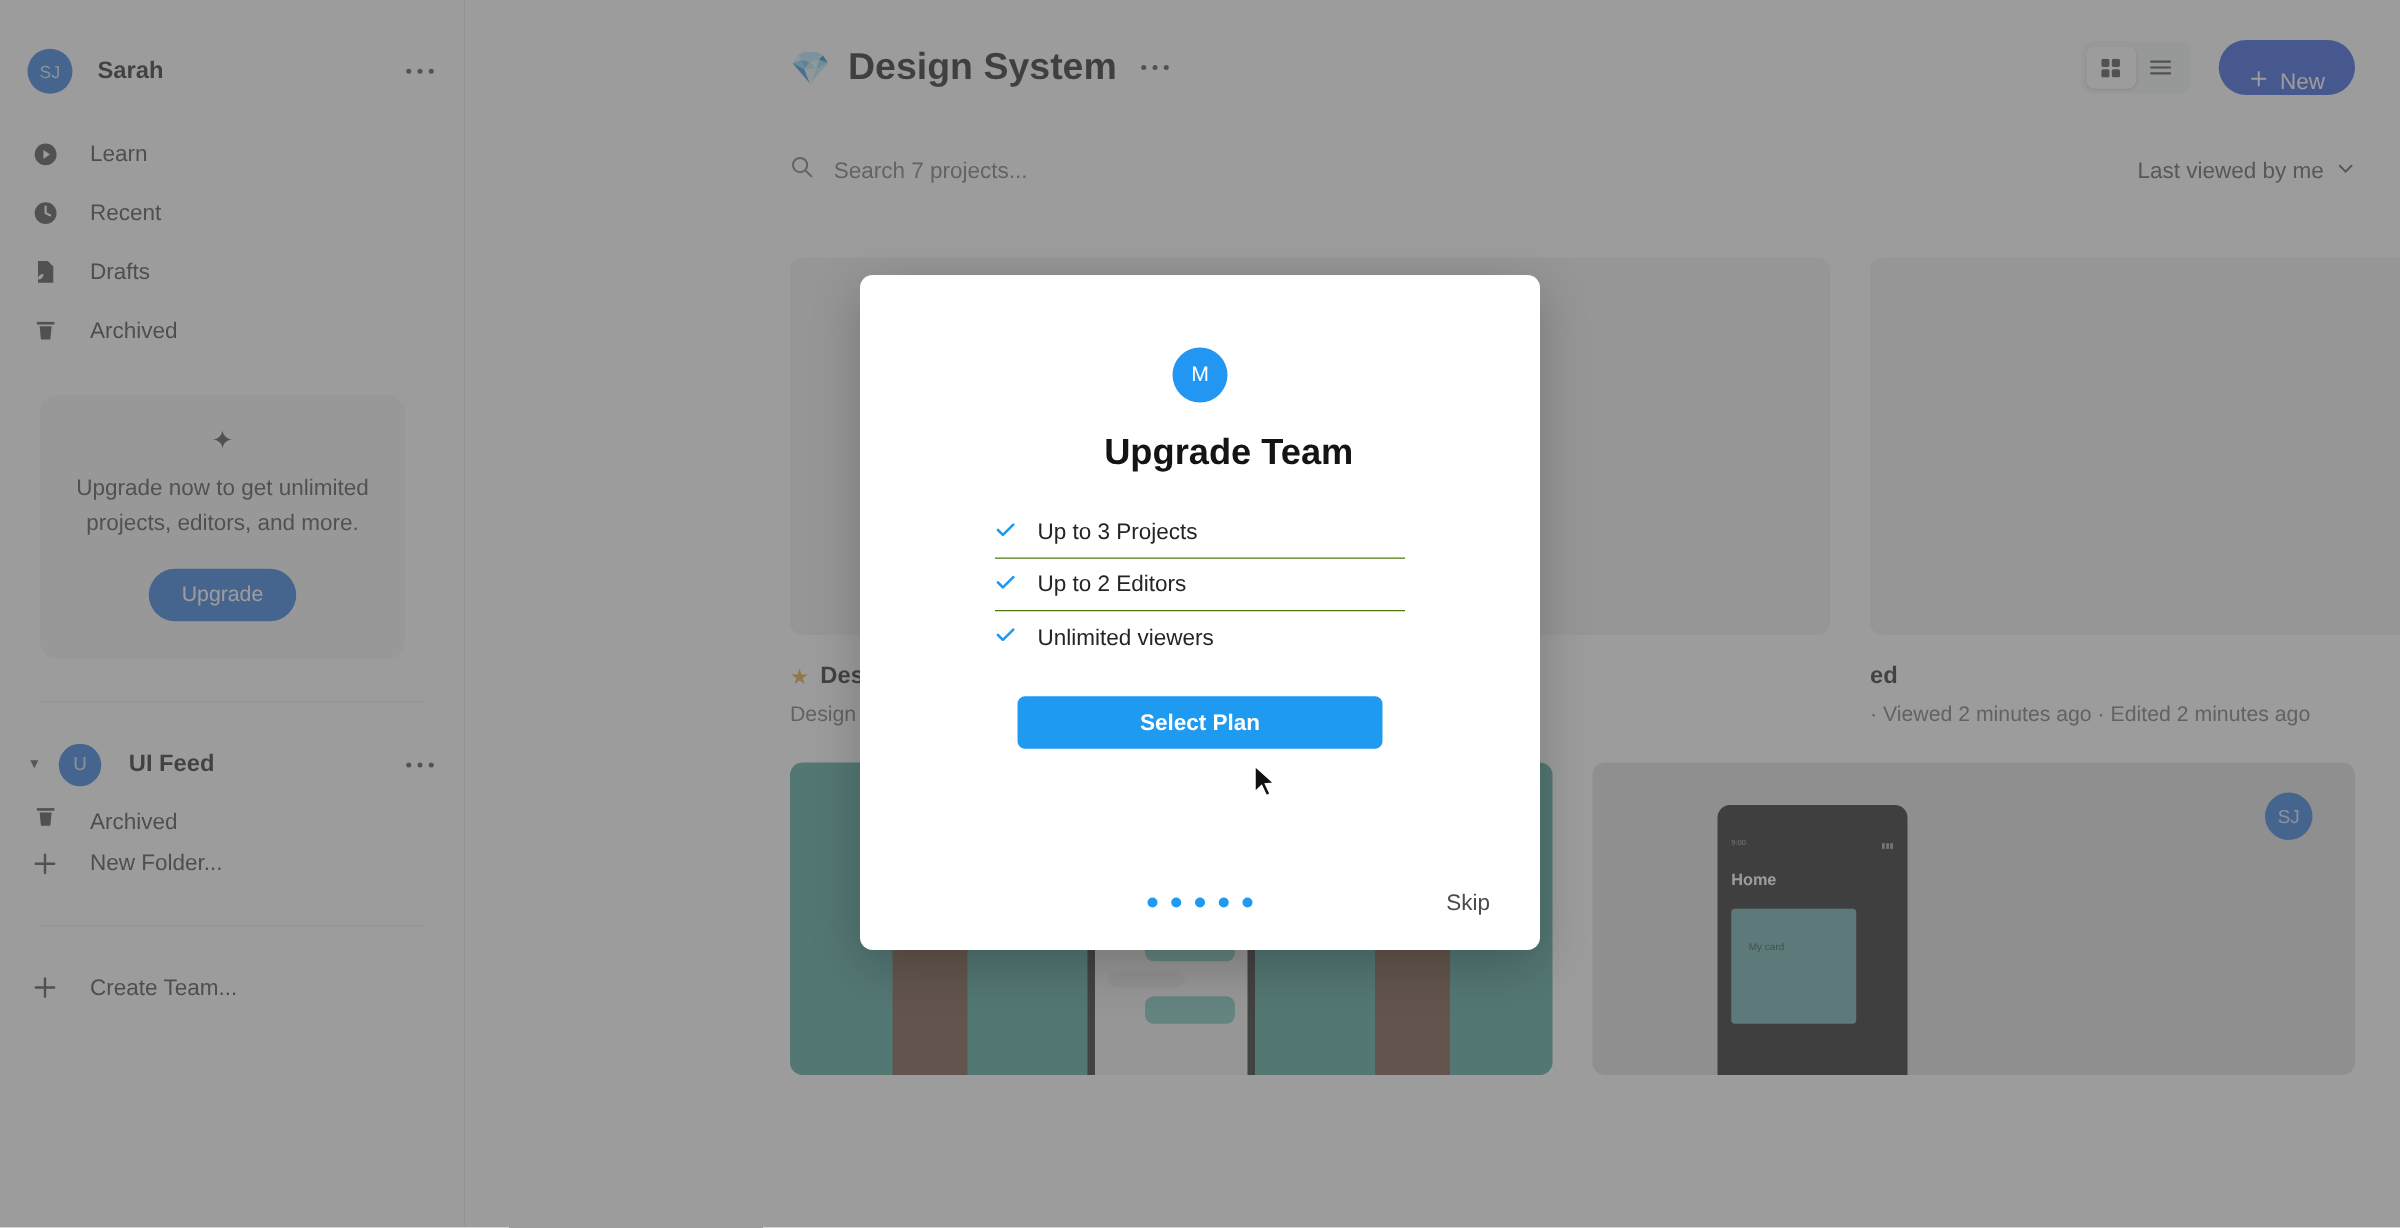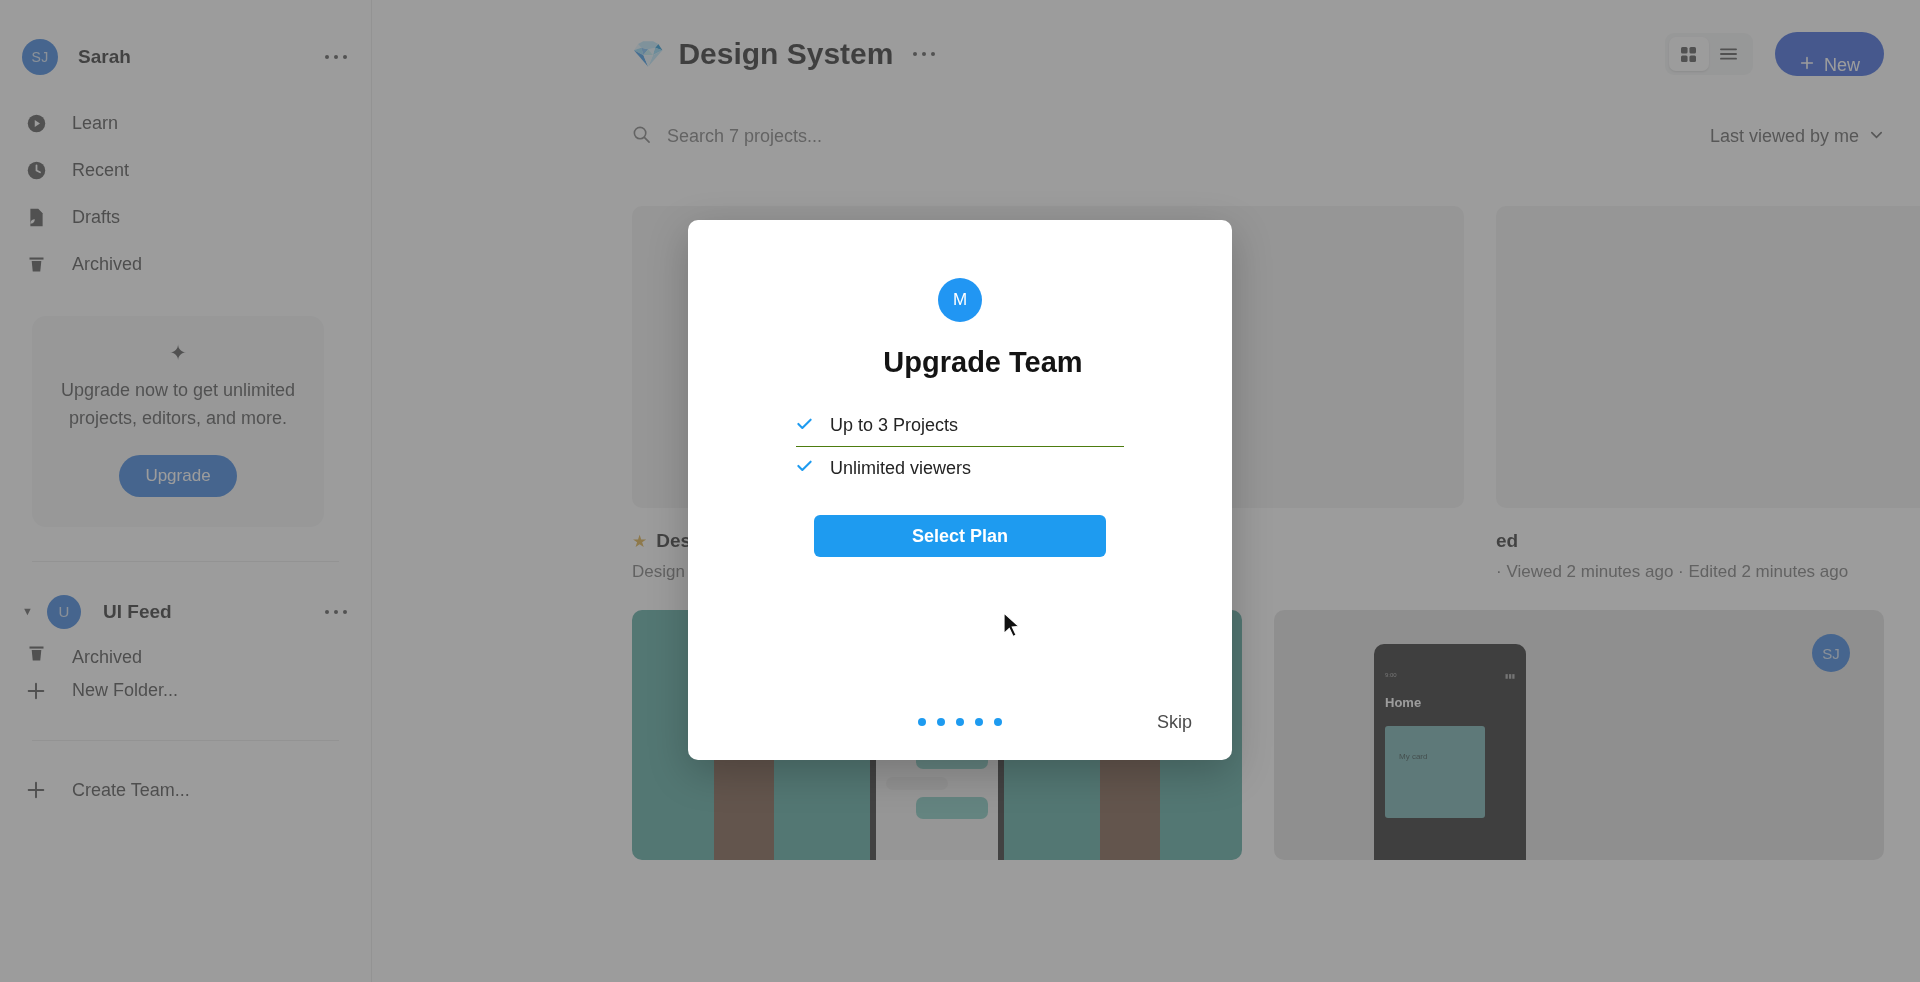--- a/index.html
+++ b/index.html
@@ -497,20 +497,28 @@
             </svg>
         </span>
         <span class="feature-label">Up to 3 Projects</span>
       </div>
       <div class="feature">
         <span class="check">
           <svg width="17" height="17" viewBox="0 0 18 18">
               <path d="M2.5 9.5l4.2 4.2L15.5 5" stroke="#1e9bf0" stroke-width="2.2" fill="none" stroke-linecap="round" stroke-linejoin="round"></path>
             </svg>
         </span>
+        <span class="feature-label">Up to 2 Editors</span>
+      </div>
+      <div class="feature">
+        <span class="check">
+          <svg width="17" height="17" viewBox="0 0 18 18">
+              <path d="M2.5 9.5l4.2 4.2L15.5 5" stroke="#1e9bf0" stroke-width="2.2" fill="none" stroke-linecap="round" stroke-linejoin="round"></path>
+            </svg>
+        </span>
         <span class="feature-label">Unlimited viewers</span>
       </div>
     </div>
 
     <button class="select-plan">Select Plan</button>
 
     <div class="modal-footer">
       <div class="dots">
         <span class="dot"></span>
         <span class="dot"></span>

